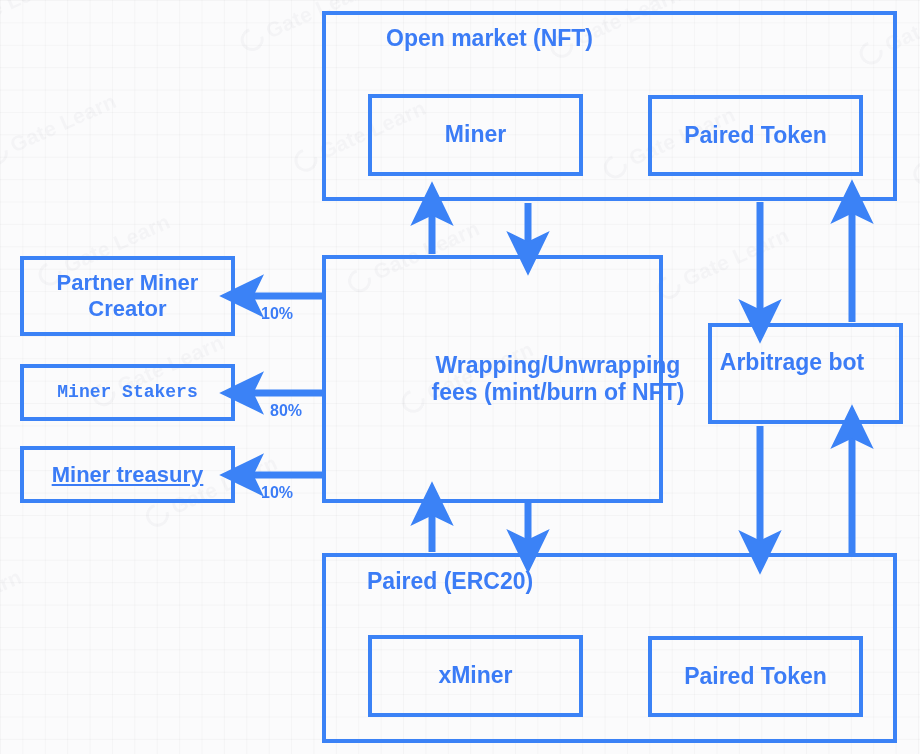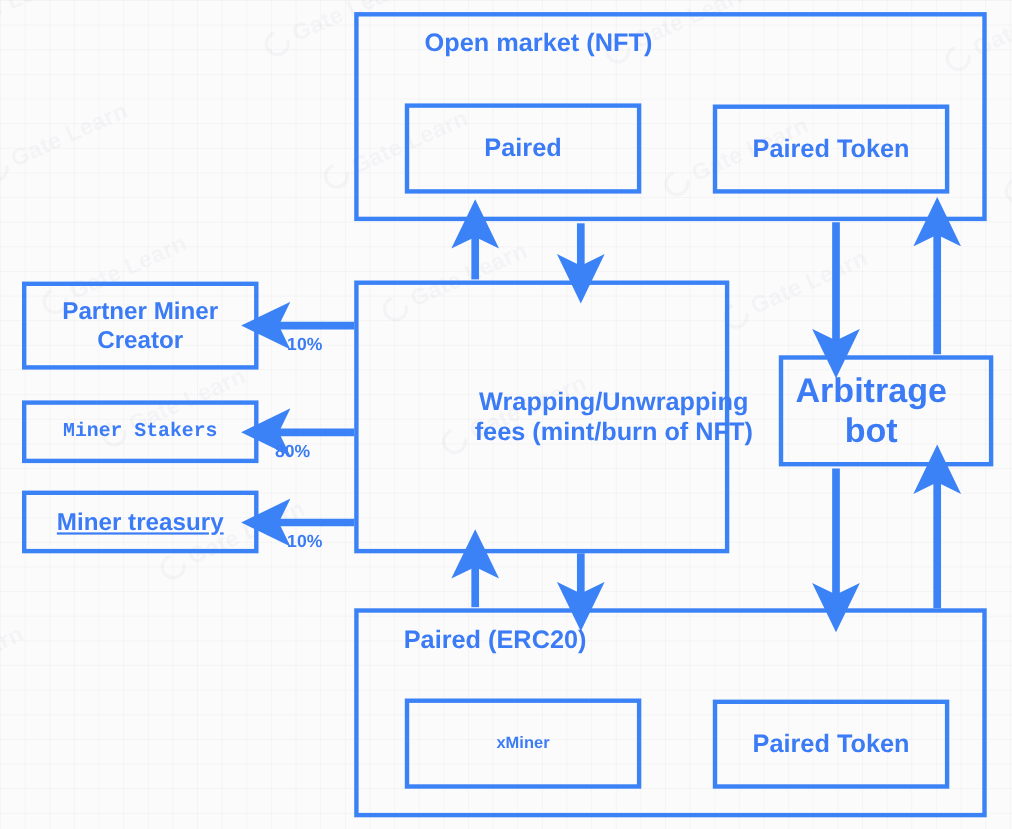--- a/index.html
+++ b/index.html
@@ -228,48 +228,48 @@
 
     <line x1="322" y1="296" x2="243" y2="296" stroke="#3b82f6" stroke-width="7" marker-end="url(#ah)"></line>
     <line x1="322" y1="393" x2="243" y2="393" stroke="#3b82f6" stroke-width="7" marker-end="url(#ah)"></line>
     <line x1="322" y1="475" x2="243" y2="475" stroke="#3b82f6" stroke-width="7" marker-end="url(#ah)"></line>
   </svg>
 
   <div class="box" style="left:322px; top:11px; width:575px; height:190px;"></div>
   <div class="group-title" style="left:386px; top:25px;">Open market (NFT)</div>
 
   <div class="box" style="left:368px; top:94px; width:215px; height:82px;"></div>
-  <div class="label" style="left:368px; top:94px; width:215px; height:82px; display:flex; align-items:center; justify-content:center; font-size:23px;">Paired</div>
+  <div class="label" style="left:368px; top:94px; width:215px; height:82px; display:flex; align-items:center; justify-content:center; font-size:23px;">Miner</div>
 
   <div class="box" style="left:648px; top:95px; width:215px; height:81px;"></div>
   <div class="label" style="left:648px; top:95px; width:215px; height:81px; display:flex; align-items:center; justify-content:center; font-size:23px;">Paired Token</div>
 
   <div class="box" style="left:322px; top:255px; width:341px; height:248px;"></div>
   <div class="label" style="left:322px; top:255px; width:384px; height:248px; display:flex; align-items:center; justify-content:center; font-size:23px;margin-left:44px;">Wrapping/Unwrapping
 fees (mint/burn of NFT)</div>
 
   <div class="box" style="left:20px; top:256px; width:215px; height:80px;"></div>
   <div class="label" style="left:20px; top:256px; width:215px; height:80px; display:flex; align-items:center; justify-content:center; font-size:22px;">Partner Miner
 Creator</div>
 
   <div class="box" style="left:20px; top:364px; width:215px; height:57px;"></div>
   <div class="label" style="left:20px; top:364px; width:215px; height:57px; display:flex; align-items:center; justify-content:center; font-size:18px;font-family:Liberation Mono, monospace;">Miner Stakers</div>
 
   <div class="box" style="left:20px; top:446px; width:215px; height:57px;"></div>
   <div class="label" style="left:20px; top:446px; width:215px; height:57px; display:flex; align-items:center; justify-content:center; font-size:22px;text-decoration:underline;">Miner treasury</div>
 
   <div class="pct" style="left:261px; top:261px;">10%</div>
-  <div class="pct" style="left:250px; top:358px;">80%</div>
+  <div class="pct" style="left:270px; top:358px;">80%</div>
   <div class="pct" style="left:261px; top:440px;">10%</div>
 
   <div class="box" style="left:708px; top:323px; width:195px; height:101px;"></div>
-  <div class="label" style="left:708px; top:323px; width:168px; height:101px; display:flex; align-items:center; justify-content:center; font-size:31px;">Arbitrage bot</div>
+  <div class="label" style="left:708px; top:312px; width:168px; height:101px; display:flex; align-items:center; justify-content:center; font-size:23px;">Arbitrage bot</div>
 
   <div class="box" style="left:322px; top:553px; width:575px; height:190px;"></div>
   <div class="group-title" style="left:367px; top:568px;">Paired (ERC20)</div>
 
   <div class="box" style="left:368px; top:635px; width:215px; height:82px;"></div>
-  <div class="label" style="left:368px; top:635px; width:215px; height:82px; display:flex; align-items:center; justify-content:center; font-size:15px;">xMiner</div>
+  <div class="label" style="left:368px; top:635px; width:215px; height:82px; display:flex; align-items:center; justify-content:center; font-size:23px;">xMiner</div>
 
   <div class="box" style="left:648px; top:636px; width:215px; height:81px;"></div>
   <div class="label" style="left:648px; top:636px; width:215px; height:81px; display:flex; align-items:center; justify-content:center; font-size:23px;">Paired Token</div>
 
 </div>
 
 </body></html>

